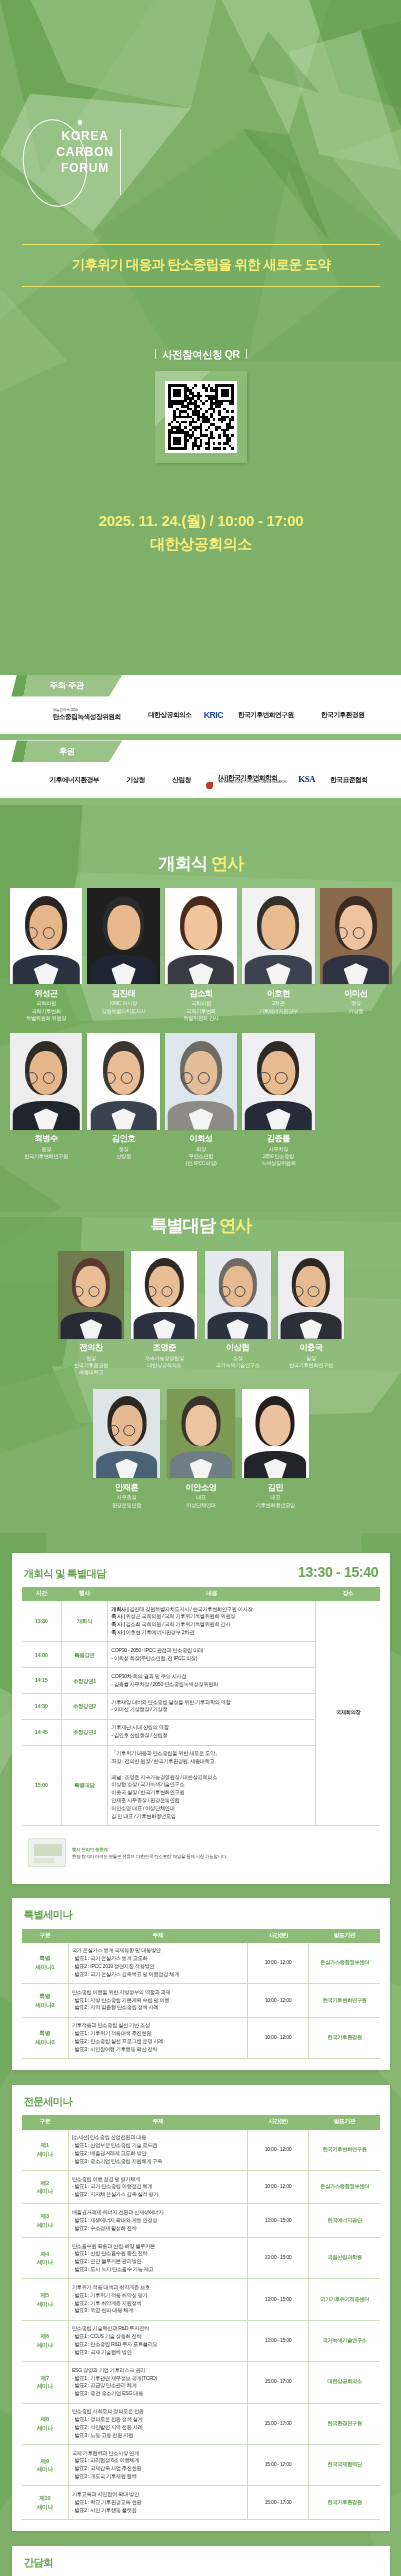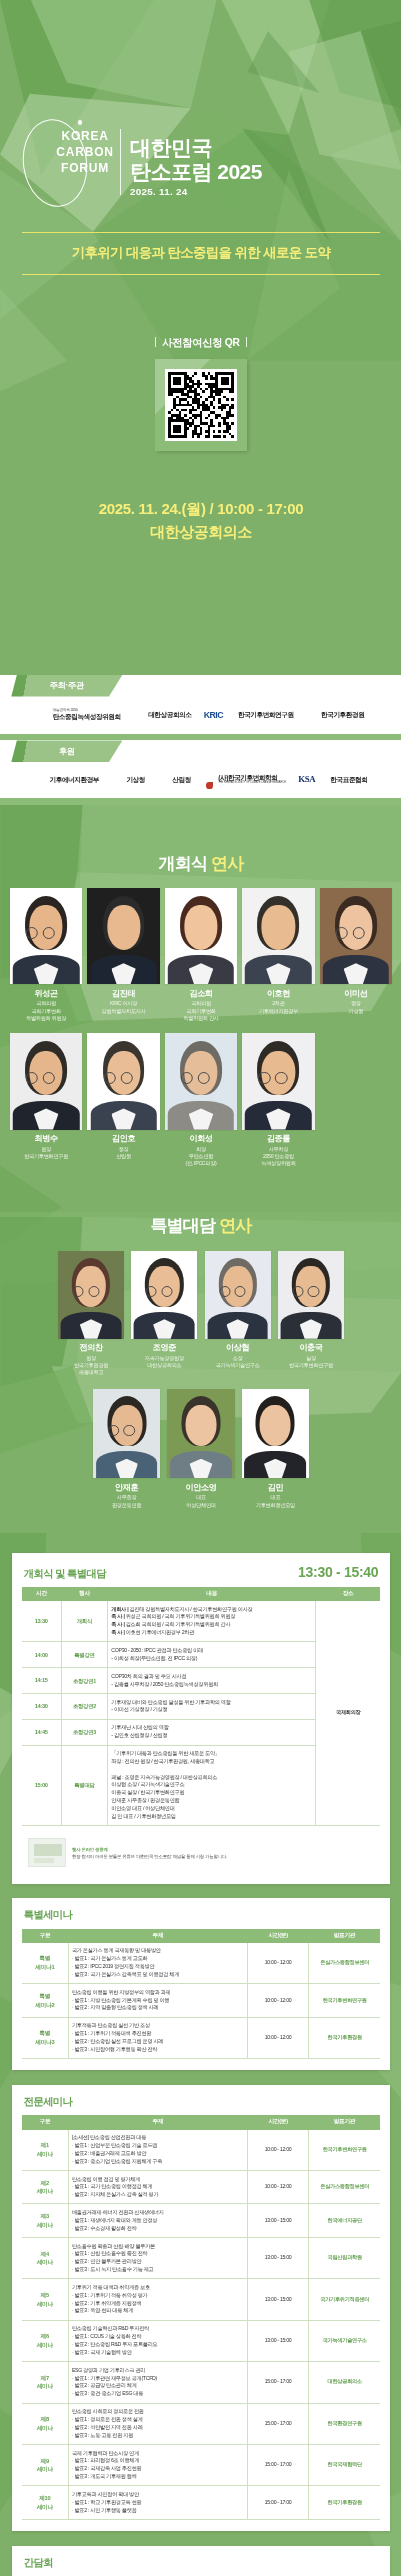--- a/index.html
+++ b/index.html
@@ -33,21 +33,21 @@
     position:absolute; left:25px; top:12.4px;
     color:#fff; font-weight:700; font-size:12px; line-height:1.32;
     letter-spacing:0.8px; text-align:center; width:77px;
   }
   .logo-div{ width:1px; height:66px; background:rgba(255,255,255,.85); margin:0 9.3px 4.1px 0; }
   .logo-ko{ padding-bottom:2.1px; }
   .logo-ko .l1{ color:#fff; font-size:21px; font-weight:700; line-height:1.12; letter-spacing:-0.5px;}
   .logo-ko .l2{ color:#fff; font-size:21px; font-weight:700; line-height:1.12; letter-spacing:-0.5px;}
   .logo-ko .l3{ color:#fff; font-size:9.8px; font-weight:700; letter-spacing:0.3px; margin-top:2.6px;}
 
-  .slogan-wrap{ margin-top:33px; border-top:0.8px solid #e9e46a; border-bottom:0.8px solid #e9e46a; padding:11.3px 0;}
+  .slogan-wrap{ margin-top:45px; border-top:0.8px solid #e9e46a; border-bottom:0.8px solid #e9e46a; padding:11.3px 0;}
   .slogan{ color:#f7ef7a; font-size:13.4px; font-weight:600; text-align:center; letter-spacing:-0.6px; }
   .slogan b{ font-weight:800; }
 
   .qr-label{ margin-top:61px; text-align:center; color:#fff; font-size:10.3px; font-weight:700; letter-spacing:-0.3px;}
   .qr-label span.bar{ display:inline-block; width:1px; height:10.3px; background:rgba(255,255,255,.8); vertical-align:-1.5px; margin:0 6.2px;}
 
   .qr-card{
     width:92px; height:92px; margin:9.3px auto 0;
     background:#8cbc77; box-shadow:1.5px 1.5px 4.1px rgba(0,0,0,.18);
     display:flex; align-items:center; justify-content:center; position:relative; overflow:hidden;
@@ -175,25 +175,20 @@
       <div class="logo-mark">
         <div class="ring"></div>
         <div class="ring-dot"></div>
         <div class="kcf-en">
           <div>KOREA</div>
           <div>CARBON</div>
           <div>FORUM</div>
         </div>
       </div>
       <div class="logo-div"></div>
-      <div class="logo-ko">
-        <div class="l1">대한민국</div>
-        <div class="l2">탄소포럼 2025</div>
-        <div class="l3">2025. 11. 24</div>
-      </div>
     </div>
 
     <div class="slogan-wrap">
       <div class="slogan">
         <span>기후위기 대응과 탄소중립을 위한 </span><b>새로운 도약</b>
       </div>
     </div>
 
     <div class="qr-label">
       <span class="bar"></span><span>사전참여신청 QR</span><span class="bar"></span>

